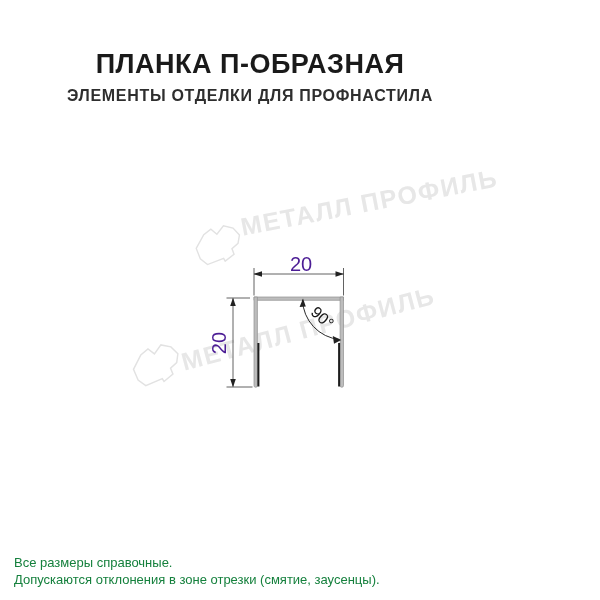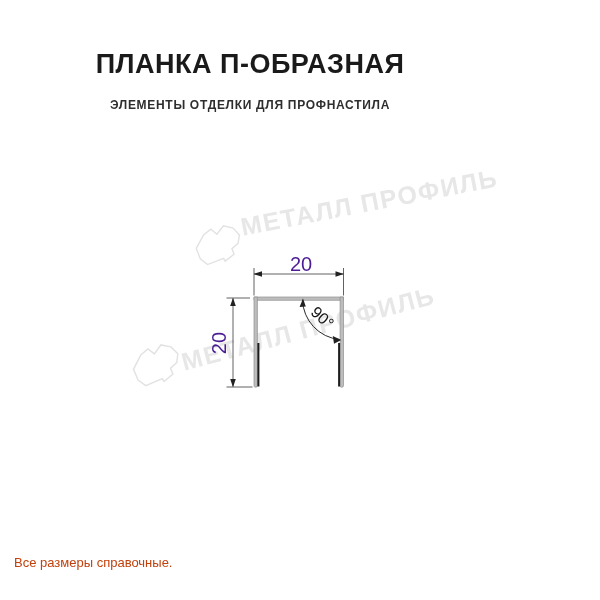--- a/index.html
+++ b/index.html
@@ -7,21 +7,21 @@
     position:relative;width:600px;height:600px;background:#ffffff;
     overflow:hidden;font-family:"Liberation Sans", sans-serif;
   }
   
   .header{position:absolute;left:0;top:49px;width:500px;text-align:center;}
   .title{
     font-weight:bold;color:#1a1a1a;font-size:27px;line-height:31px;
     letter-spacing:0.5px;white-space:nowrap;
   }
   .subtitle{
-    margin-top:18px;font-weight:bold;color:#2e2e2e;font-size:12px;
+    margin-top:7px;font-weight:bold;color:#2e2e2e;font-size:16px;
     letter-spacing:0.7px;white-space:nowrap;
   }
   
   .wm-text{
     position:absolute;color:#e7e7e7;font-weight:bold;font-size:25px;
     line-height:30px;letter-spacing:1.5px;white-space:nowrap;
     transform-origin:left center;user-select:none;
   }
   .wm1-text{left:241px;top:212px;transform:rotate(-11deg);}
   .wm2-text{left:182px;top:347px;transform:rotate(-15deg);}
@@ -33,21 +33,21 @@
   .dim-label{
     position:absolute;font-size:20px;color:#4c1d95;white-space:nowrap;
   }
   .dim-w{left:301px;top:264px;transform:translate(-50%,-50%);}
   .dim-h{left:219px;top:343px;transform:translate(-50%,-50%) rotate(-90deg);}
   .angle-label{
     position:absolute;left:322px;top:318px;font-size:16px;color:#161616;
     transform:translate(-50%,-50%) rotate(42deg);white-space:nowrap;
   }
   
-  .footer{position:absolute;left:14px;top:554px;color:#c2410c;}
+  .footer{position:absolute;left:14px;top:554px;color:#15803d;}
   .footer div{font-size:13px;line-height:17px;}
 </style>
 </head>
 <body>
 
 <div class="page">
 
   <div class="header">
     <div class="title">ПЛАНКА П-ОБРАЗНАЯ</div>
     <div class="subtitle">ЭЛЕМЕНТЫ ОТДЕЛКИ ДЛЯ ПРОФНАСТИЛА</div>
@@ -95,15 +95,16 @@
       <polygon points="341.2,340 332.8,336 334,343.8" fill="#222"></polygon>
     </g>
   </svg>
 
   <span class="dim-label dim-w">20</span>
   <span class="dim-label dim-h">20</span>
   <span class="angle-label">90°</span>
 
   <div class="footer">
     <div>Все размеры справочные.</div>
+    <div>Допускаются отклонения в зоне отрезки (смятие, заусенцы).</div>
   </div>
 
 </div>
 
 </body></html>

